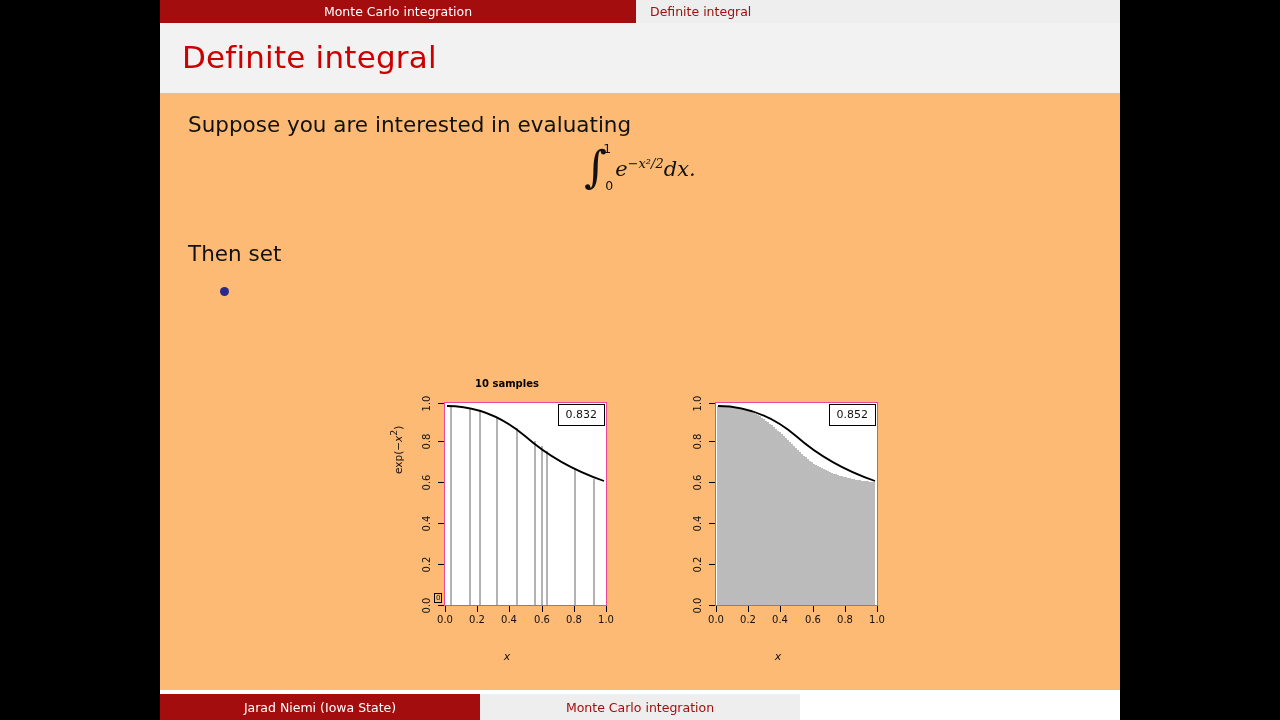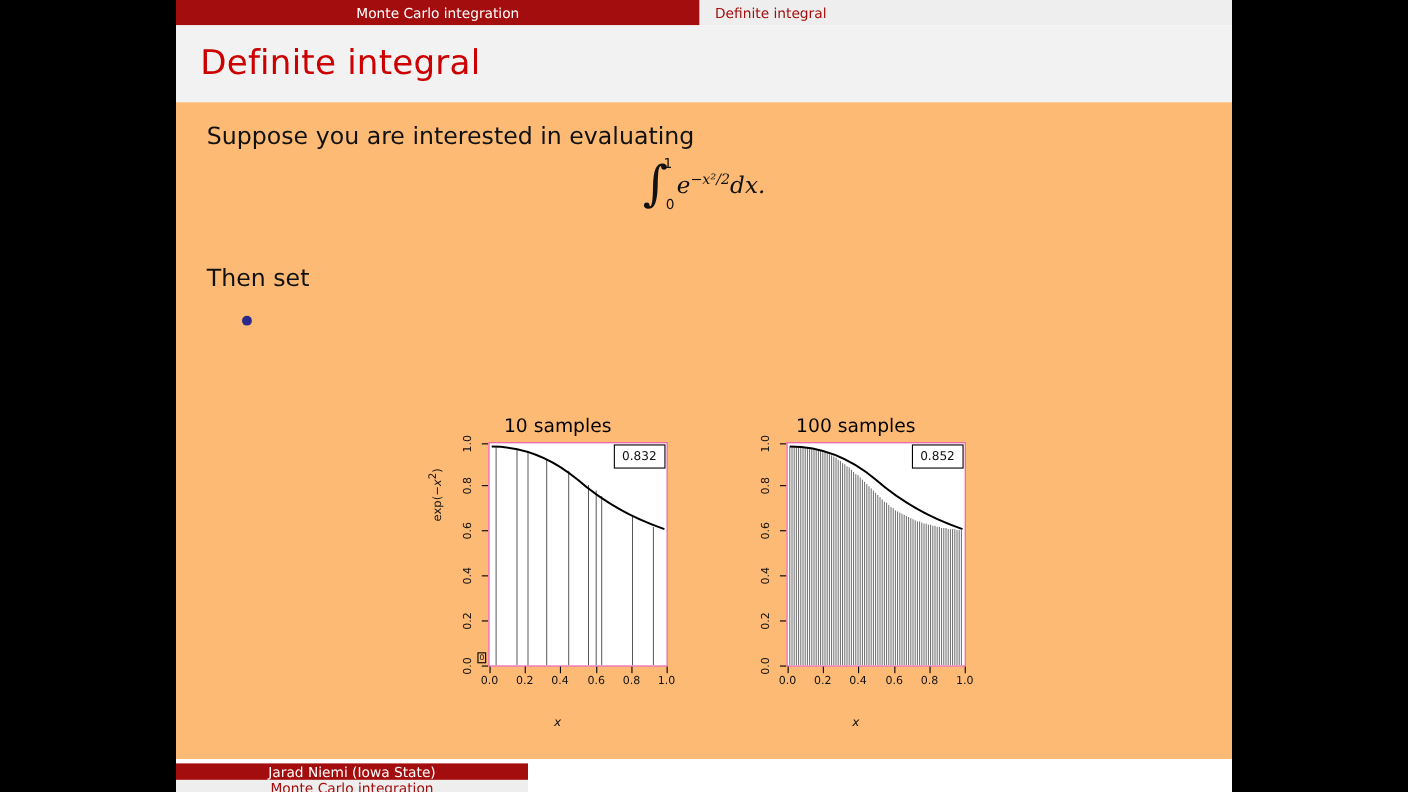--- a/index.html
+++ b/index.html
@@ -145,22 +145,22 @@
     height: 300px;
     font-family: "DejaVu Sans", sans-serif;
   }
   .fig.left { left: 222px; }
   .fig.right { left: 493px; }
   .fig-title {
     position: absolute;
     top: 0;
     width: 250px;
     text-align: center;
-    font-size: 17px;
-    font-weight: normal;
+    font-size: 10px;
+    font-weight: bold;
     color: #000;
   }
   .plotbox {
     position: absolute;
     left: 62px;
     top: 24px;
     width: 163px;
     height: 204px;
     border: 1px solid #ec4899;
     box-sizing: border-box;
@@ -242,21 +242,20 @@
   }
   
   .footer {
     position: absolute;
     left: 0;
     top: 694px;
     width: 960px;
     height: 26px;
     display: flex;
     font-size: 12.5px;
-    flex-direction: column;
   }
   .f1 {
     width: 320px;
     background: #a40d0d;
     color: #fff;
     display: flex;
     align-items: center;
     justify-content: center;
   }
   .f2 {
@@ -375,21 +374,20 @@
         <div class="xticklab" style="left:95px;">0.2</div>
         <div class="xticklab" style="left:127px;">0.4</div>
         <div class="xticklab" style="left:160px;">0.6</div>
         <div class="xticklab" style="left:192px;">0.8</div>
         <div class="xticklab" style="left:224px;">1.0</div>
 
         <div class="xlab">x</div>
       </div>
 
       <div class="fig right">
-        <div class="fig-title">100 samples</div>
 
         <div class="ytickwrap" style="top:222px;">
             <span>0.0</span>
           </div>
         <div class="ytickwrap" style="top:181px;">
             <span>0.2</span>
           </div>
         <div class="ytickwrap" style="top:140px;">
             <span>0.4</span>
           </div>

